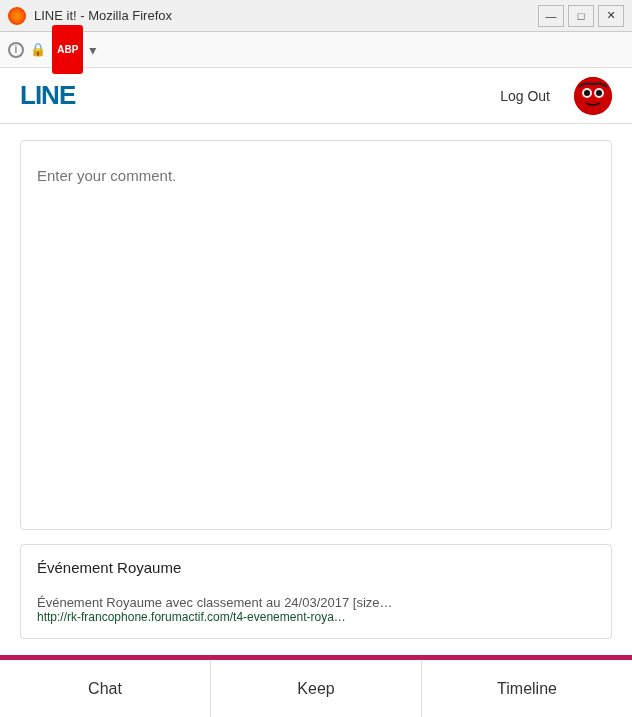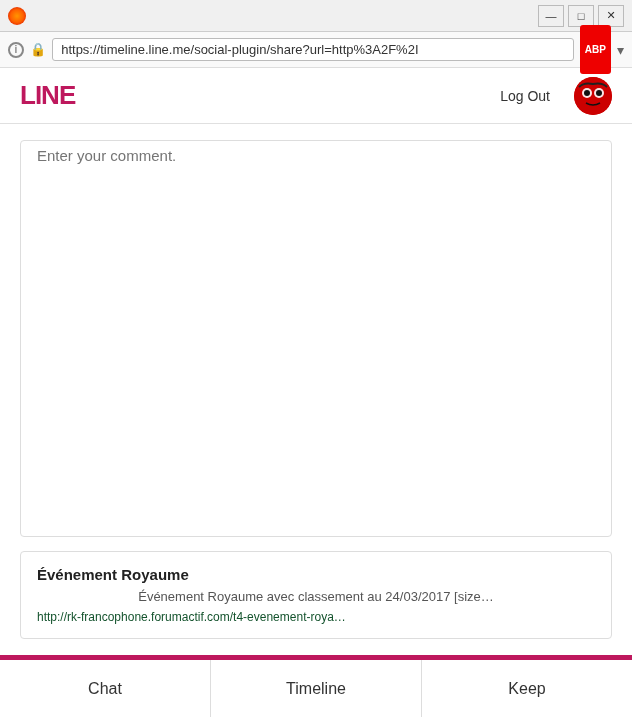--- a/index.html
+++ b/index.html
@@ -123,21 +123,21 @@
       height: 56px;
       display: flex;
       align-items: center;
       justify-content: space-between;
       padding: 0 20px;
       border-bottom: 1px solid #e0e0e0;
     }
     .line-logo {
       font-size: 26px;
       font-weight: bold;
-      color: #be185d;
+      color: #0369a1;
       letter-spacing: -1px;
     }
     .header-right {
       display: flex;
       align-items: center;
       gap: 24px;
     }
     .logout-btn {
       font-size: 14px;
       color: #333;
@@ -164,50 +164,48 @@
       overflow: hidden;
       display: flex;
       flex-direction: column;
       gap: 14px;
     }
 
     
     .comment-box {
       border: 1px solid #ddd;
       border-radius: 4px;
-      padding: 6px 16px;
+      padding: 26px 16px;
       flex: 1;
       font-size: 15px;
       color: #999;
       resize: none;
       outline: none;
       font-family: Arial, sans-serif;
     }
 
     
     .link-preview {
       border: 1px solid #ddd;
       border-radius: 4px;
       padding: 14px 16px;
       cursor: pointer;
     }
     .link-preview-title {
       font-size: 15px;
-      font-weight: bold;
+      font-weight: normal;
       color: #222;
-      margin-bottom: 6px;
+      margin-bottom: 19px;
     }
     .link-preview-desc {
       font-size: 13px;
       color: #555;
-      margin-bottom: 6px;
       white-space: nowrap;
       overflow: hidden;
       text-overflow: ellipsis;
-      text-align: center;
     }
     .link-preview-url {
       font-size: 12px;
       color: #14532d;
       white-space: nowrap;
       overflow: hidden;
       text-overflow: ellipsis;
     }
 
     
@@ -229,32 +227,32 @@
       justify-content: center;
     }
     .tab-btn:last-child { border-right: none; }
   </style>
 </head>
 <body>
 
 <div class="window-titlebar">
   <div class="window-title-left">
     <div class="firefox-icon"></div>
+    <span class="window-title-text">LINE it! - Mozilla Firefox</span>
   </div>
   <div class="window-controls">
     <button class="win-btn">—</button>
     <button class="win-btn">□</button>
     <button class="win-btn close">✕</button>
   </div>
 </div>
 
 <div class="address-bar">
   <div class="addr-info-icon">i</div>
   <span class="addr-lock-icon">🔒</span>
-  <input class="address-input" type="text" value="https://timeline.line.me/social-plugin/share?url=http%3A2F%2I" style="">
   <span class="abp-badge">ABP</span>
   <span class="addr-dropdown">▾</span>
 </div>
 
 <div class="app-container">
 
   <div class="app-header">
     <div class="line-logo">LINE</div>
     <div class="header-right">
       <button class="logout-btn">Log Out</button>
@@ -280,17 +278,17 @@
     <div class="link-preview">
       <div class="link-preview-title">Événement Royaume</div>
       <div class="link-preview-desc">Événement Royaume avec classement au 24/03/2017 [size…</div>
       <div class="link-preview-url">http://rk-francophone.forumactif.com/t4-evenement-roya…</div>
     </div>
 
   </div>
 
   <div class="tab-bar">
     <button class="tab-btn">Chat</button>
+    <button class="tab-btn">Keep</button>
     <button class="tab-btn">Timeline</button>
-    <button class="tab-btn">Keep</button>
   </div>
 
 </div>
 
 </body></html>

